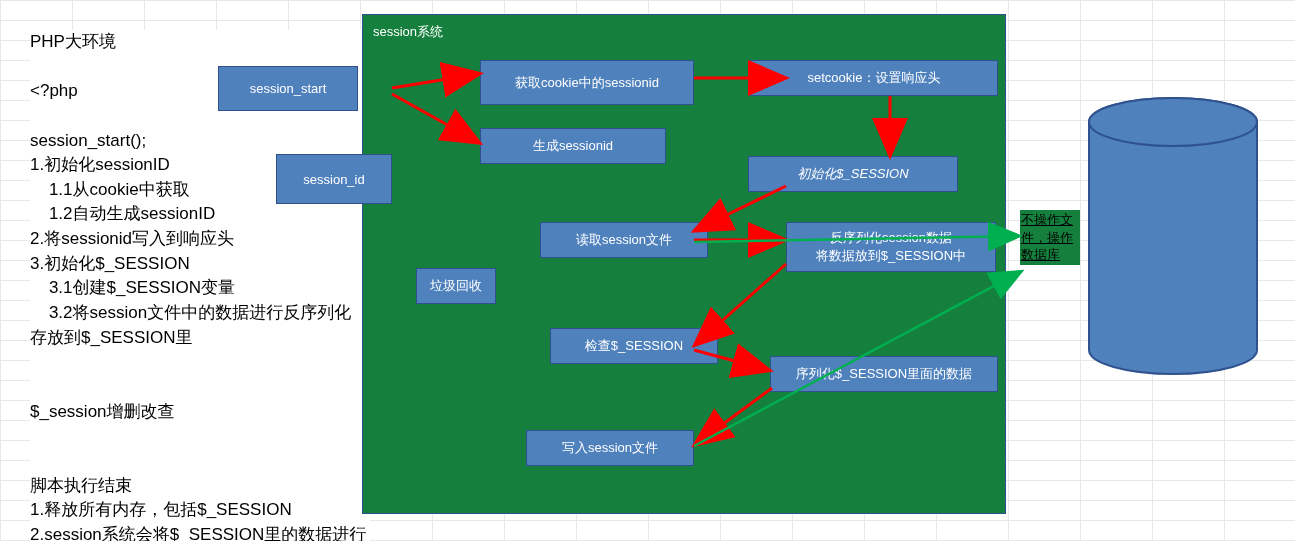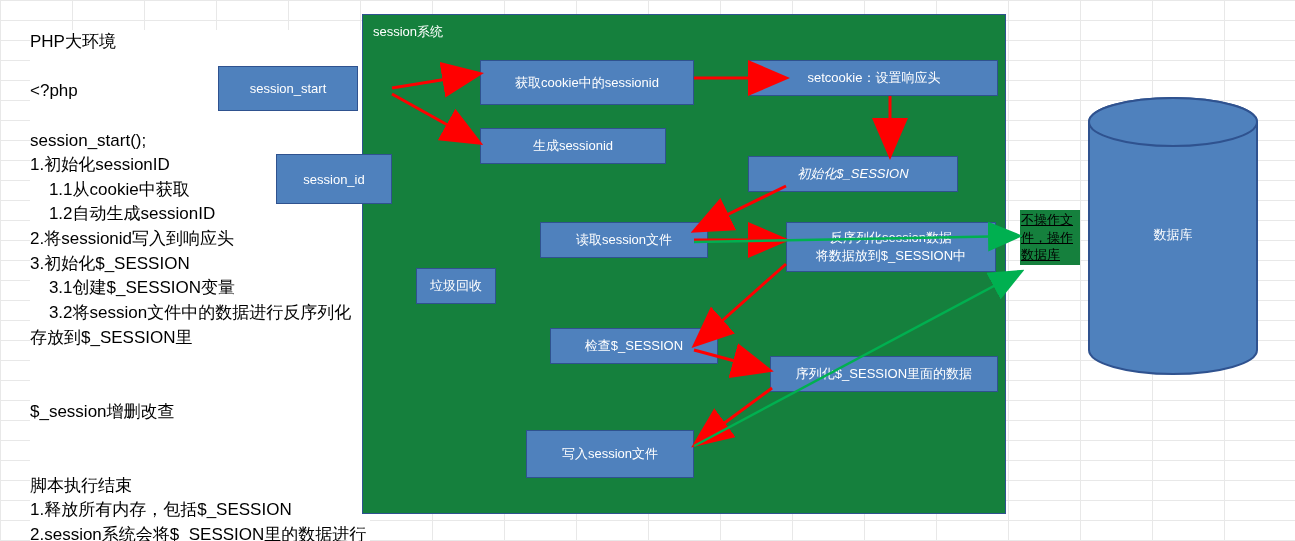--- a/index.html
+++ b/index.html
@@ -134,37 +134,36 @@
 </div>
 
 <div class="box" style="left:218px; top:66px; width:140px; height:45px;">session_start</div>
 <div class="box" style="left:276px; top:154px; width:116px; height:50px;">session_id</div>
 <div class="box" style="left:416px; top:268px; width:80px; height:36px;">垃圾回收</div>
 
 <div class="box" style="left:480px; top:60px; width:214px; height:45px;">获取cookie中的sessionid</div>
 <div class="box" style="left:480px; top:128px; width:186px; height:36px;">生成sessionid</div>
 <div class="box" style="left:526px; top:222px; width:168px; height:36px;margin-left:14px;">读取session文件</div>
 <div class="box" style="left:550px; top:328px; width:168px; height:36px;">检查$_SESSION</div>
-<div class="box" style="left:526px; top:430px; width:168px; height:48px;">写入session文件</div>
+<div class="box" style="left:526px; top:430px; width:168px; height:36px;">写入session文件</div>
 
 <div class="box" style="left:750px; top:60px; width:248px; height:36px;">setcookie：设置响应头</div>
 <div class="box" style="left:748px; top:156px; width:210px; height:36px;font-style:italic;">初始化$_SESSION</div>
 <div class="box" style="left:786px; top:222px; width:210px; height:50px; white-space: pre-line;">反序列化session数据
 将数据放到$_SESSION中</div>
 <div class="box" style="left:770px; top:356px; width:228px; height:36px;">序列化$_SESSION里面的数据</div>
 
 <div class="noteA">不操作文件，操作数据库</div>
 
 <div class="db">
   <svg viewBox="0 0 174 280">
     <ellipse cx="87" cy="26" rx="84" ry="24" fill="#4F81BD" stroke="#2f528f" stroke-width="2"></ellipse>
     <path d="M3 26 L3 254 A84 24 0 0 0 171 254 L171 26" fill="#4F81BD" stroke="#2f528f" stroke-width="2"></path>
     <ellipse cx="87" cy="26" rx="84" ry="24" fill="#4F81BD" stroke="#2f528f" stroke-width="2"></ellipse>
   </svg>
-  <div class="label">数据库</div>
 </div>
 
 <svg class="arrows">
   <defs>
     <marker id="redhead" markerWidth="14" markerHeight="12" refX="12" refY="6" orient="auto">
       <path d="M0,0 L14,6 L0,12 Z" fill="#ff0000"></path>
     </marker>
     <marker id="greenhead" markerWidth="14" markerHeight="12" refX="12" refY="6" orient="auto">
       <path d="M0,0 L14,6 L0,12 Z" fill="#00b050"></path>
     </marker>

